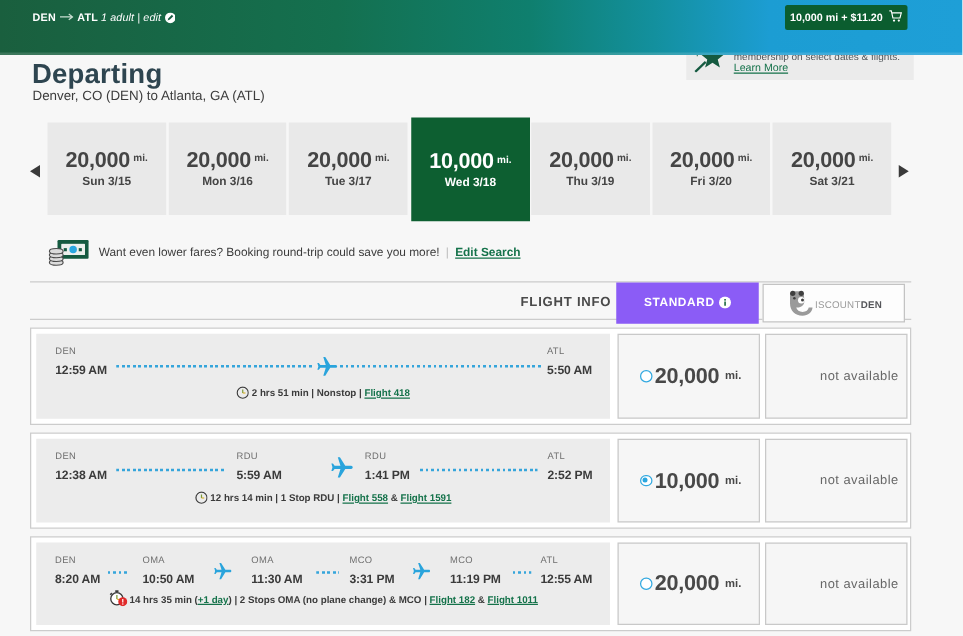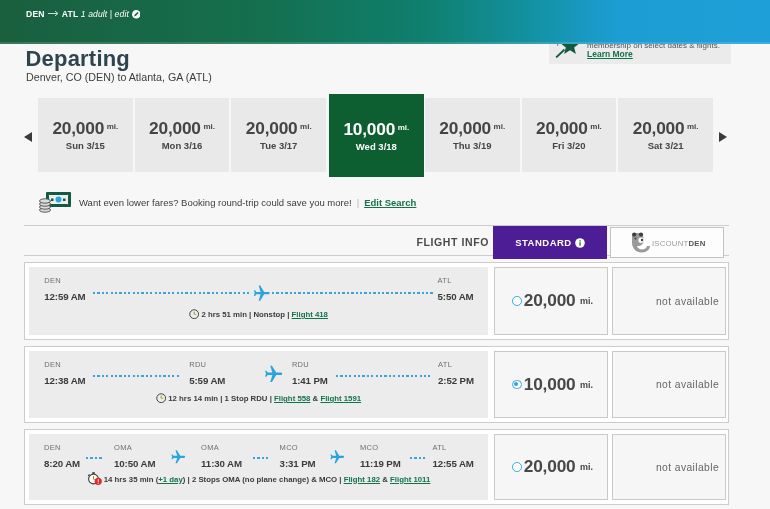--- a/index.html
+++ b/index.html
@@ -15,21 +15,21 @@
 #tb-left b { font-weight:bold; letter-spacing:.2px; }
 #tb-left i { font-style:italic; font-weight:normal; letter-spacing:.1px; }
 #cartbtn { position:absolute; left:628px; top:3.5px; width:98px; height:20.5px; background:#0b5d2f; border-radius:2px;
   color:#fff; font-size:8.6px; font-weight:bold; text-align:center; line-height:20.5px; white-space:nowrap; }
 
 
 #know { position:absolute; left:549px; top:19px; width:182px; height:45px; background:#ebebeb; z-index:1; }
 #know-title { position:absolute; left:8px; top:0px; font-size:12px; font-weight:bold; color:#0d4633; letter-spacing:.2px; }
 #know-text { position:absolute; left:38px; top:13px; font-size:8px; line-height:9.1px; color:#4e5458; }
 #know-text b { color:#3f464b; }
-#know-text a { color:#14724a; font-weight:bold; text-decoration:underline; font-size:8.5px; }
+#know-text a { color:#14724a; font-weight:normal; text-decoration:underline; font-size:8.5px; }
 
 
 #hd1 { position:absolute; left:25.5px; top:46px; font-size:22px; font-weight:bold; color:#2e4550; letter-spacing:.2px; }
 #hd2 { position:absolute; left:26px; top:71px; font-size:10.7px; color:#3c3c3c; }
 
 
 .tile { position:absolute; top:98px; width:94.7px; height:74px; background:#e9e9e9; text-align:center; color:#454545; }
 .tile .p { position:absolute; top:20px; left:0; width:100%; font-size:17.3px; font-weight:bold; letter-spacing:-.2px; line-height:17.3px; }
 .tile .p span { font-size:8px; font-weight:bold; letter-spacing:0; vertical-align:4.5px; margin-left:-2px; }
 .tile .d { position:absolute; top:42px; left:0; width:100%; font-size:9.5px; font-weight:bold; }
@@ -40,21 +40,21 @@
 .arr-r { position:absolute; left:719px; top:132px; width:0; height:0; border-top:5.5px solid transparent; border-bottom:5.5px solid transparent; border-left:8px solid #3a3a3a; }
 
 
 #strip-text { position:absolute; left:79px; top:196.5px; font-size:9.5px; color:#3c3c3c; }
 #strip-text .dv { color:#bbb; margin:0 5px; }
 #strip-text a { color:#14724a; font-weight:bold; text-decoration:underline;text-align:right; }
 
 
 #thead { position:absolute; left:24px; top:225px; width:705px; height:31px; border-top:1px solid #ccc; border-bottom:1px solid #ccc; }
 #fi { position:absolute; left:0; top:0; width:465px; height:29px; line-height:32px; text-align:right; font-size:10.5px; font-weight:bold; color:#4a4a4a; letter-spacing:.6px; }
-#std-btn { position:absolute; left:469px; top:0px; width:114px; height:33px; background:#4c1d95; color:#fff; font-size:9.5px; font-weight:bold; letter-spacing:.5px; text-align:center; line-height:33px; }
+#std-btn { position:absolute; left:469px; top:0px; width:114px; height:33px; background:#8b5cf6; color:#fff; font-size:9.5px; font-weight:bold; letter-spacing:.5px; text-align:center; line-height:33px; }
 #dd-box { position:absolute; left:586px; top:1px; width:114px; height:31px; background:#fdfdfd; border:1px solid #c3c3c3; }
 
 
 .row { position:absolute; left:24px; width:705px; background:#fff; border:1px solid #ccc; }
 .panel { position:absolute; left:4px; top:4px; width:459px; bottom:4px; background:#ececec; }
 .cell { position:absolute; top:4px; bottom:4px; width:114px; background:#f6f6f6; border:1px solid #c9c9c9;padding-left:37px; }
 .cell.std { left:469px; display:flex; align-items:center; padding-left:17px; }
 .cell.na  { left:587px; display:flex; align-items:center; justify-content:center; color:#666; font-size:10.3px; letter-spacing:.4px; }
 .st { position:absolute; }
 .st .lb { font-size:7.5px; color:#6f6f6f; letter-spacing:.3px; line-height:8.5px; }
@@ -84,20 +84,27 @@
   <div id="know-text"><b>Kids can fly free</b> with Discount Den<br>membership on select dates &amp; flights.<br><a>Learn More</a></div>
 </div>
 
 <div id="topbar">
   <div id="tb-left"><b>DEN</b><svg width="11" height="7" viewBox="0 0 11 7" style="vertical-align:0px;margin:0 3px">
         <path d="M0 3.5 H9.5 M7 1.2 L10 3.5 L7 5.8" stroke="#c9dfd2" stroke-width="1" fill="none"></path>
       </svg><b>ATL</b> <i>1 adult | edit</i><svg width="8.5" height="8.5" viewBox="0 0 9 9" style="vertical-align:-1.5px;margin-left:3px">
         <circle cx="4.5" cy="4.5" r="4.5" fill="#fff"></circle>
         <path d="M2.2 6.8 L3 4.8 L5.8 2 L7 3.2 L4.2 6 Z" fill="#155a40"></path>
       </svg></div>
+  <div id="cartbtn">10,000 mi + $11.20&nbsp;
+    <svg width="11" height="10" viewBox="0 0 12 11" style="vertical-align:-1.5px">
+        <path d="M0.5 0.8 H2.2 L3.6 7 H9.8 L11 2.5 H2.5" stroke="#fff" stroke-width="1" fill="none"></path>
+        <circle cx="4.6" cy="9.3" r="1" fill="#fff"></circle>
+        <circle cx="8.8" cy="9.3" r="1" fill="#fff"></circle>
+      </svg>
+  </div>
 </div>
 
 <div id="hd1">Departing</div>
 <div id="hd2">Denver, CO (DEN) to Atlanta, GA (ATL)</div>
 
 <div class="tile" style="left:38px">
     <div class="p">20,000 <span>mi.</span></div>
     <div class="d">Sun 3/15</div>
   </div>
 <div class="tile" style="left:134.7px">

